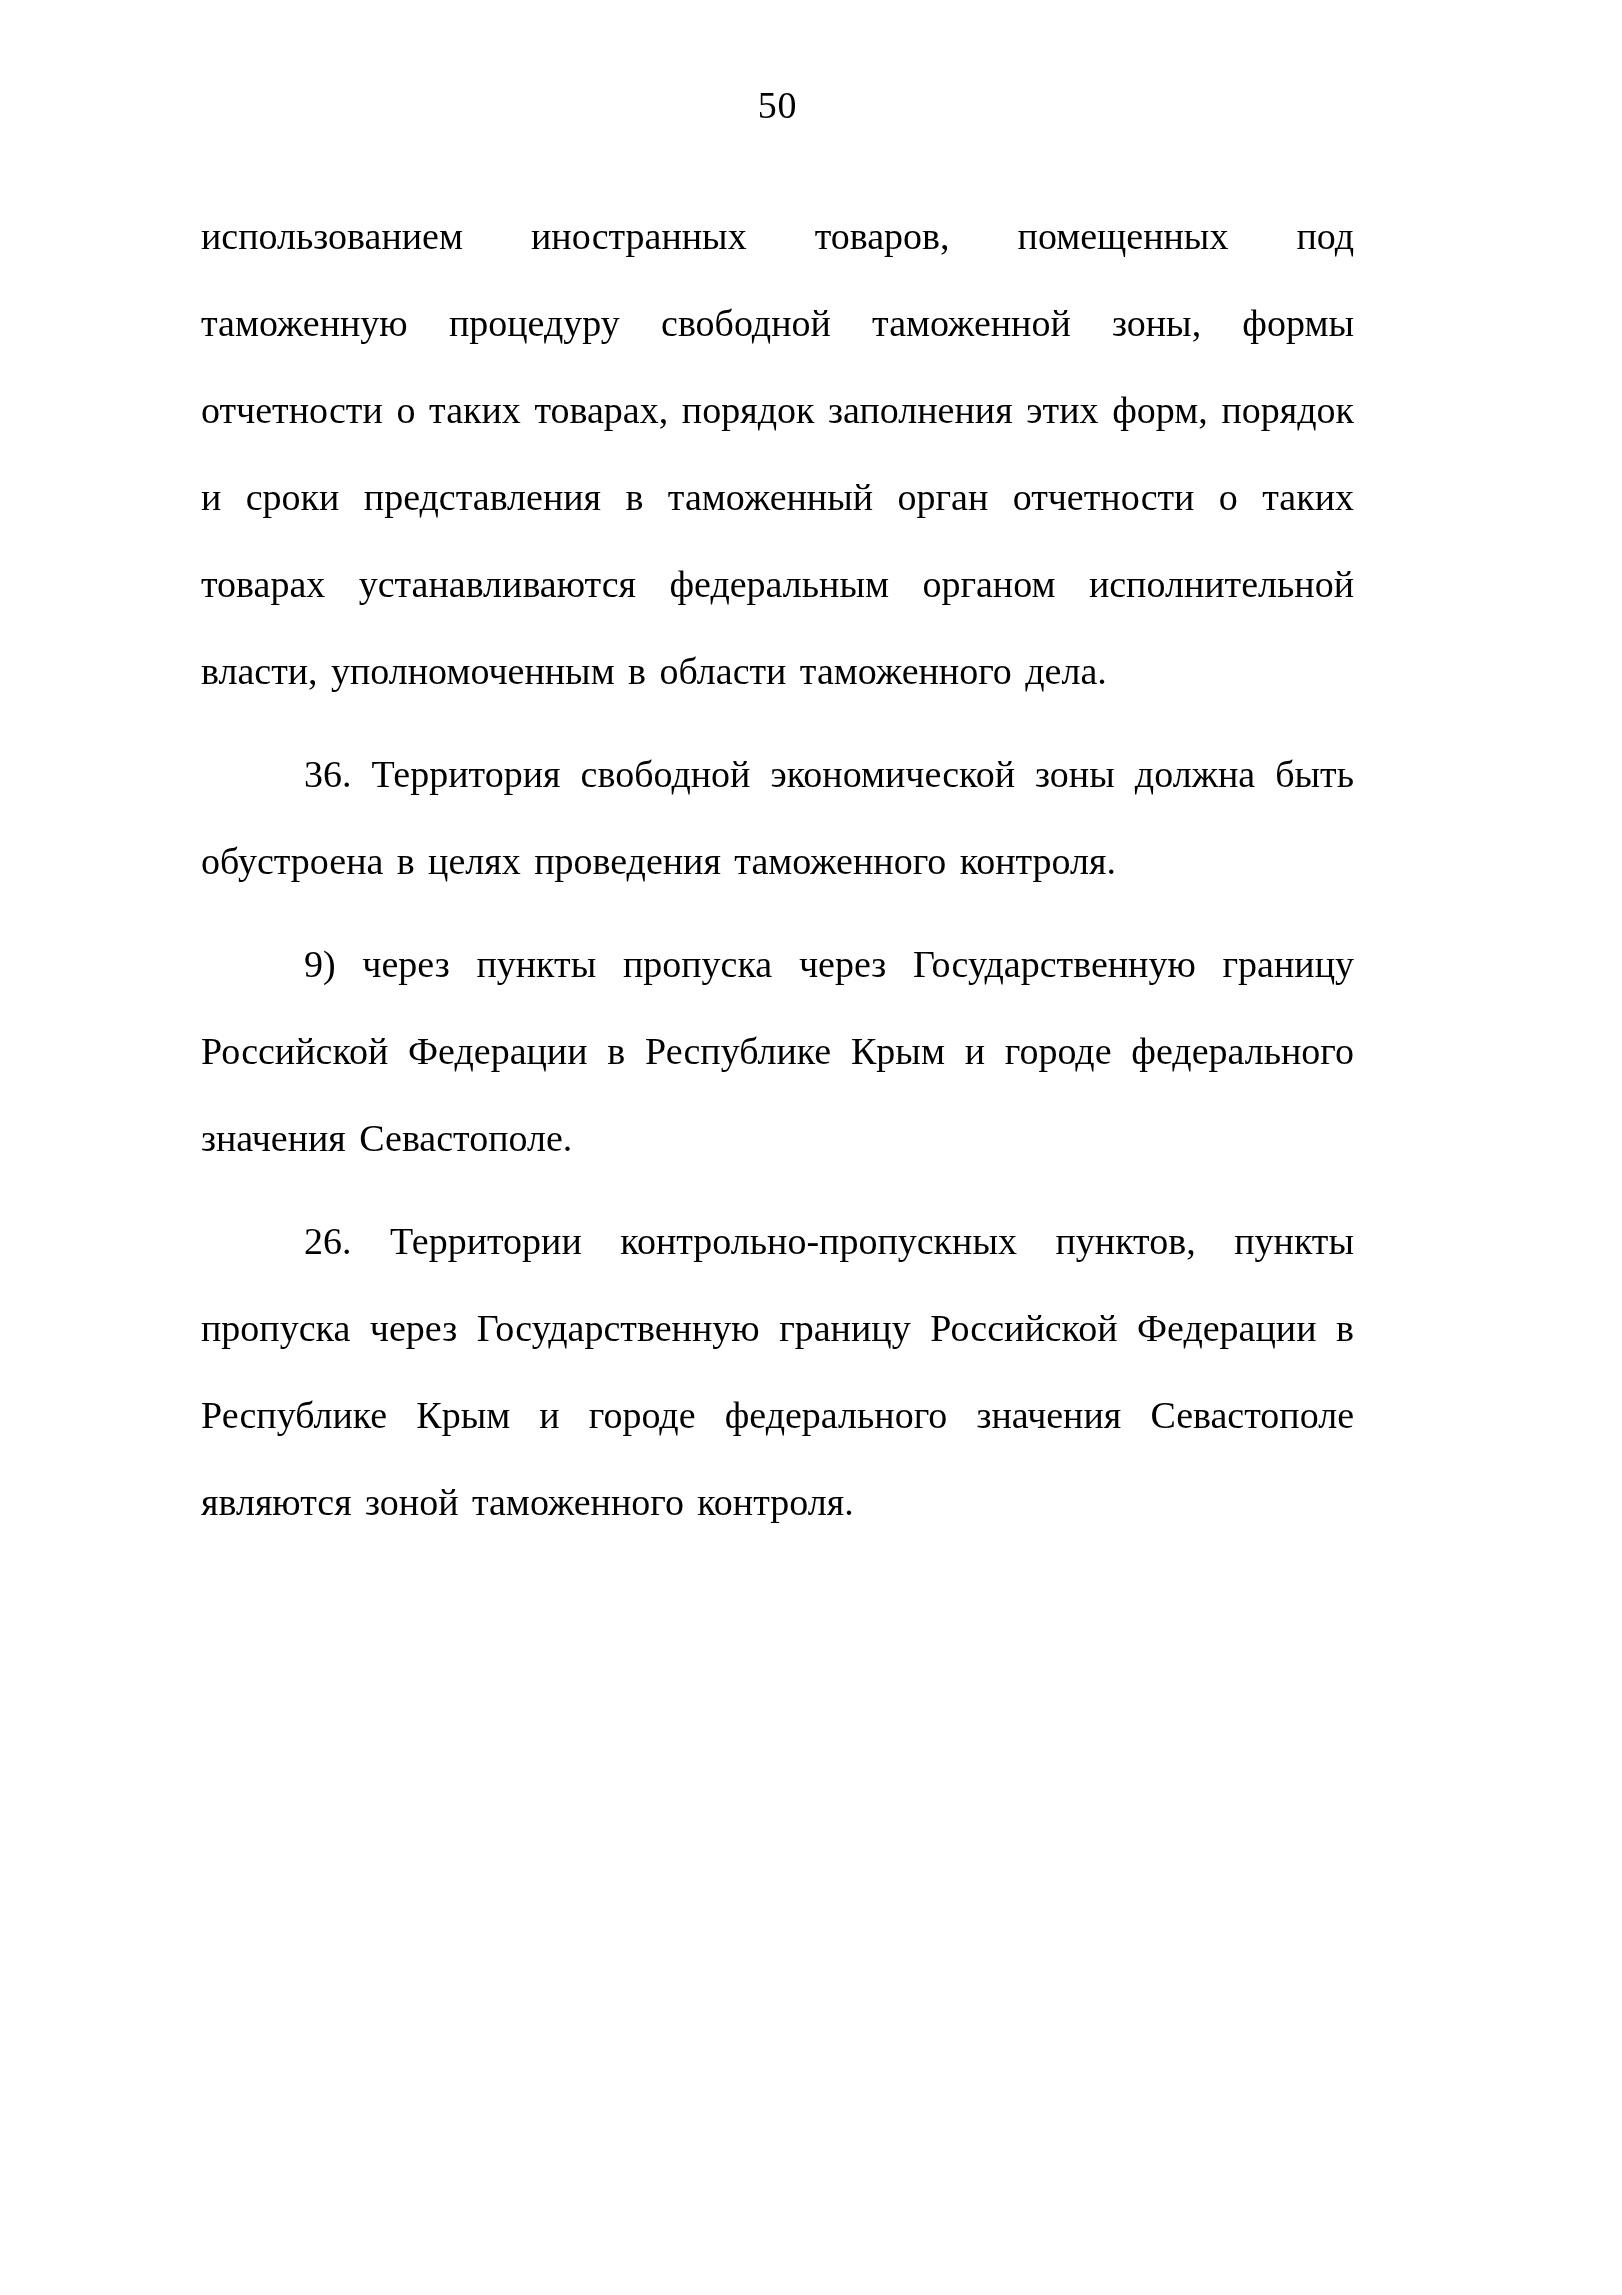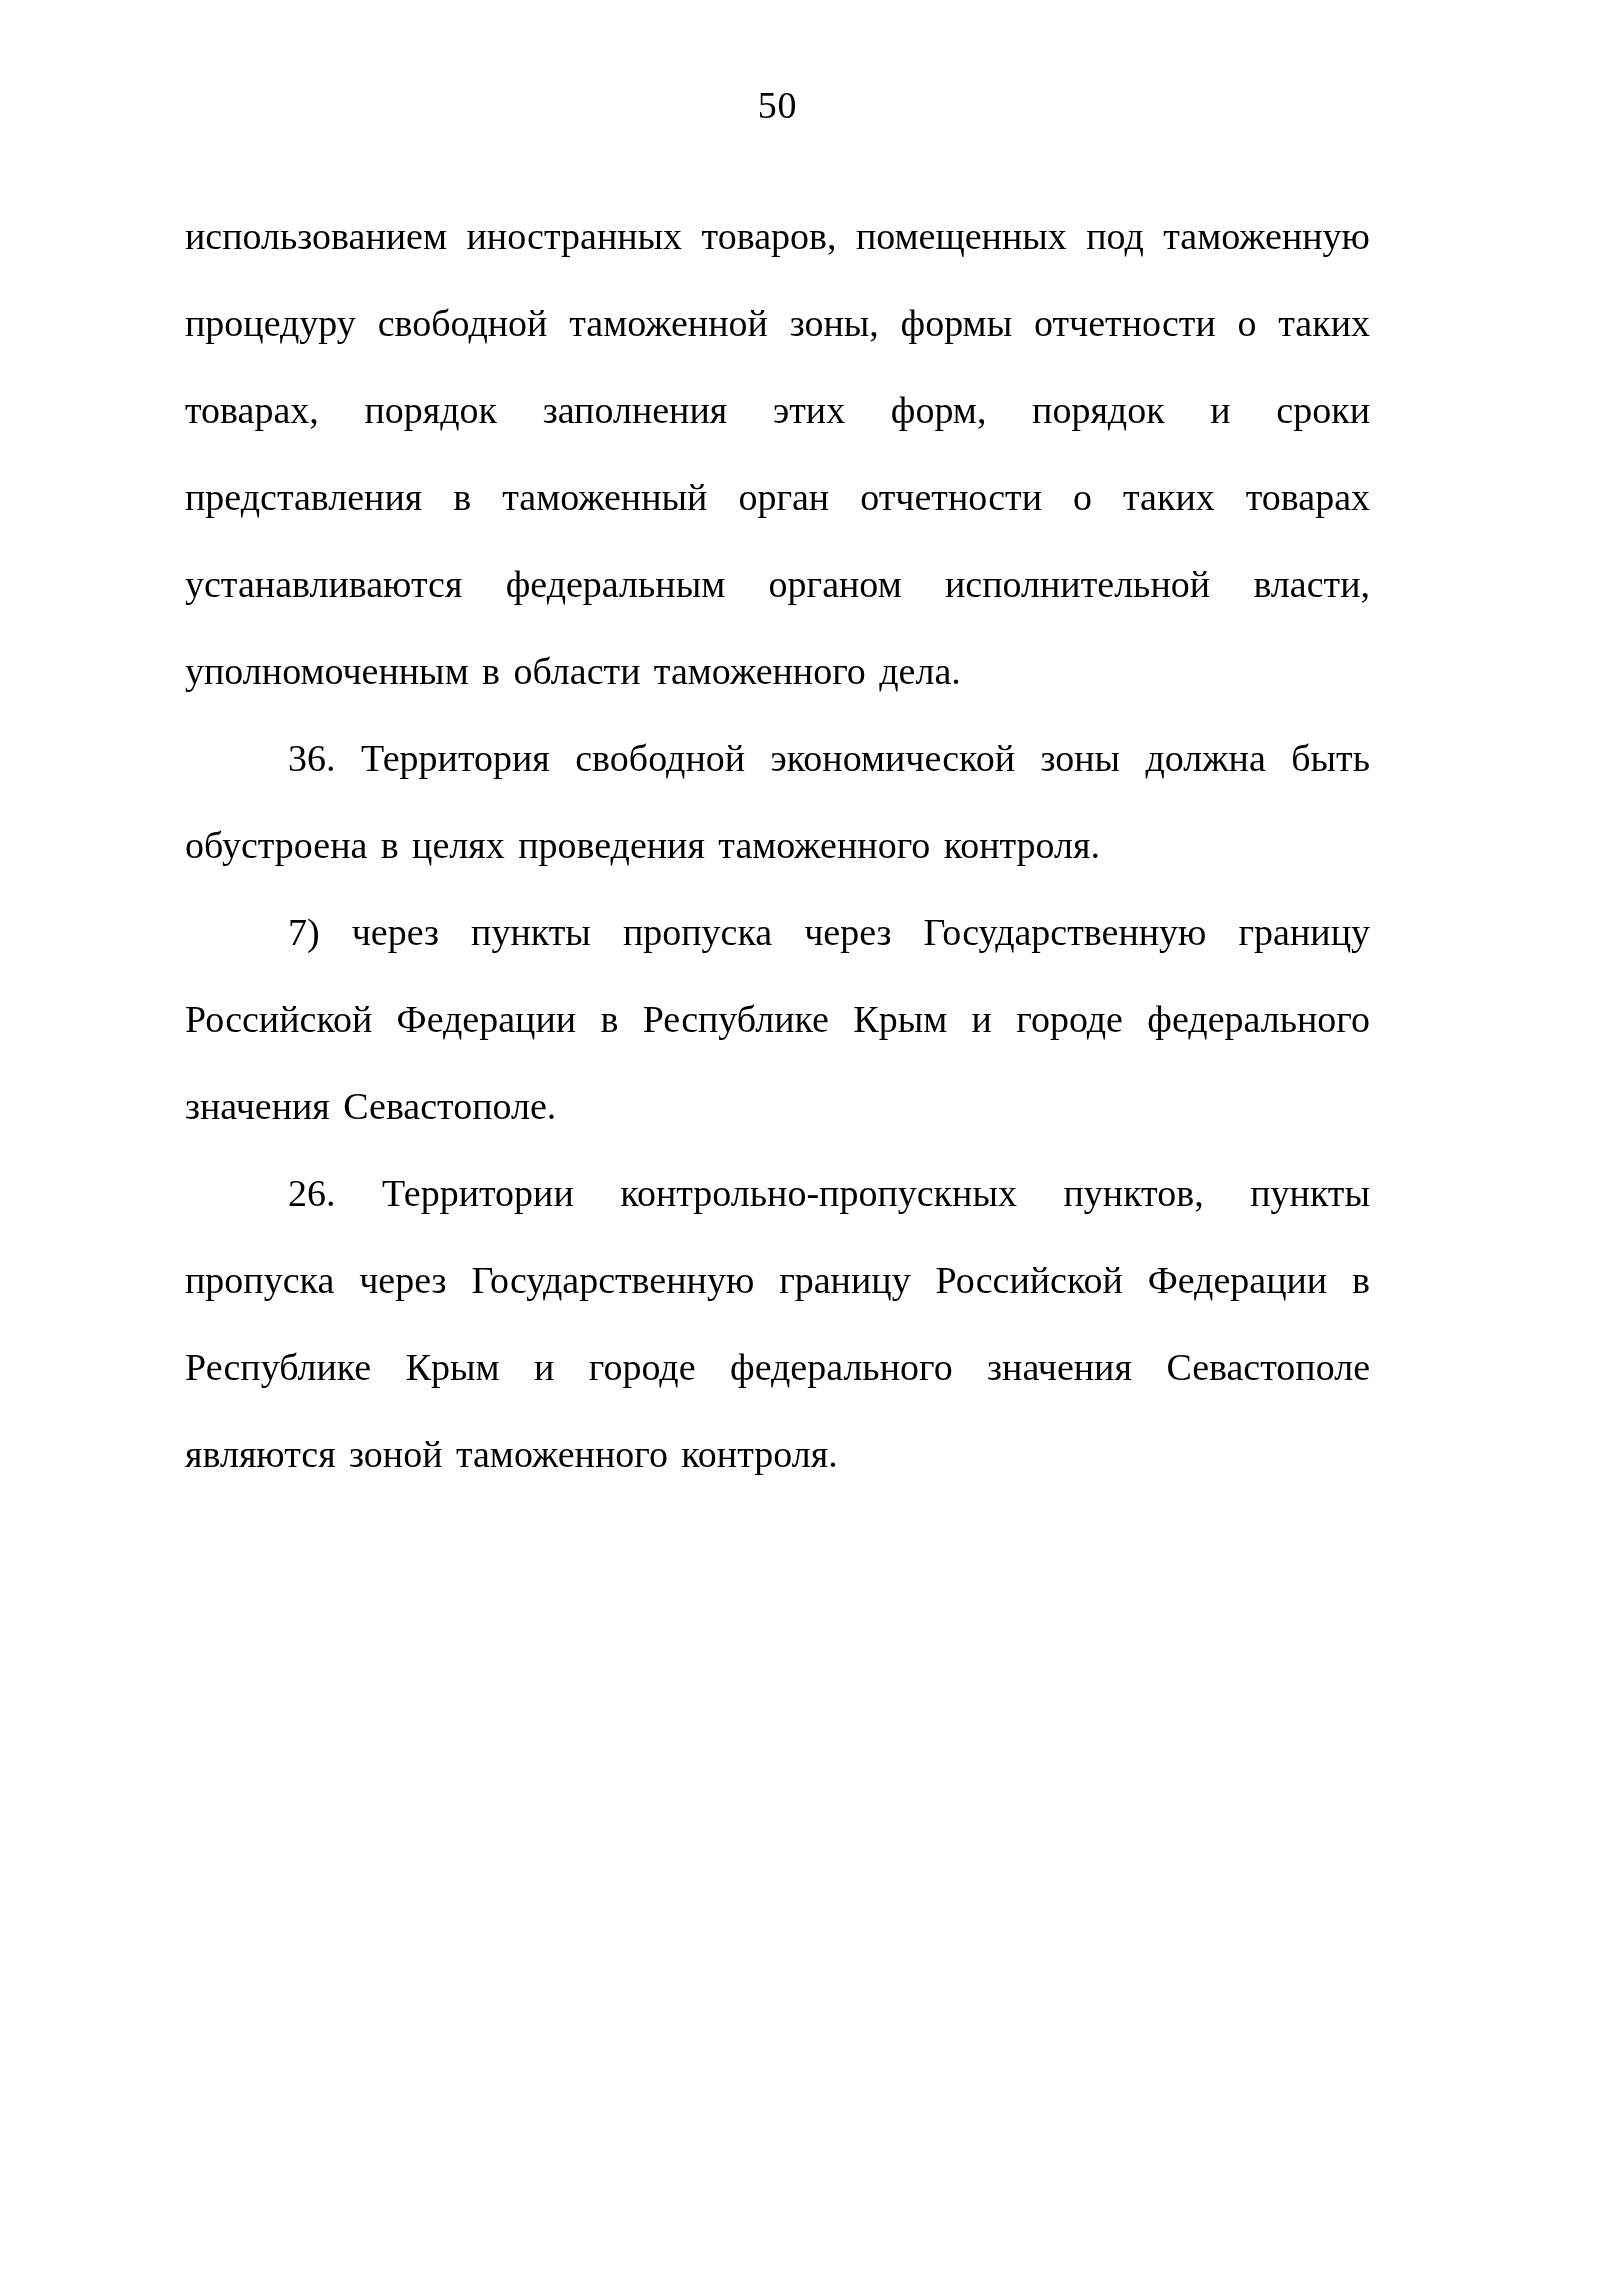--- a/index.html
+++ b/index.html
@@ -23,37 +23,37 @@
     font-size: 38px;
     line-height: 46px;
     margin: 0 0 65px 0;
     letter-spacing: 0.7px;
   }
   .body-text {
     font-size: 38px;
     line-height: 87px;
   }
   .para {
-    margin: 0;
+    margin: 16px;
     text-align: justify;
     text-align-last: left;
     text-indent: 0;
     word-spacing: 3.9px;
     hyphens: none;
   }
   .para.indent {
     text-indent: 103px;
   }
 </style>
 </head>
 <body>
 
 <div class="sheet">
   <div class="page-number">50</div>
 
   <div class="body-text">
     <p class="para">использованием иностранных товаров, помещенных под таможенную процедуру свободной таможенной зоны, формы отчетности о таких товарах, порядок заполнения этих форм, порядок и сроки представления в таможенный орган отчетности о таких товарах устанавливаются федеральным органом исполнительной власти, уполномоченным в области таможенного дела.</p>
     <p class="para indent">36. Территория свободной экономической зоны должна быть обустроена в целях проведения таможенного контроля.</p>
-    <p class="para indent">7) через пункты пропуска через Государственную границу Российской Федерации в Республике Крым и городе федерального значения Севастополе.</p>
+    <p class="para indent">9) через пункты пропуска через Государственную границу Российской Федерации в Республике Крым и городе федерального значения Севастополе.</p>
     <p class="para indent">26. Территории контрольно-пропускных пунктов, пункты пропуска через Государственную границу Российской Федерации в Республике Крым и городе федерального значения Севастополе являются зоной таможенного контроля.</p>
   </div>
 </div>
 
 
 </body></html>

